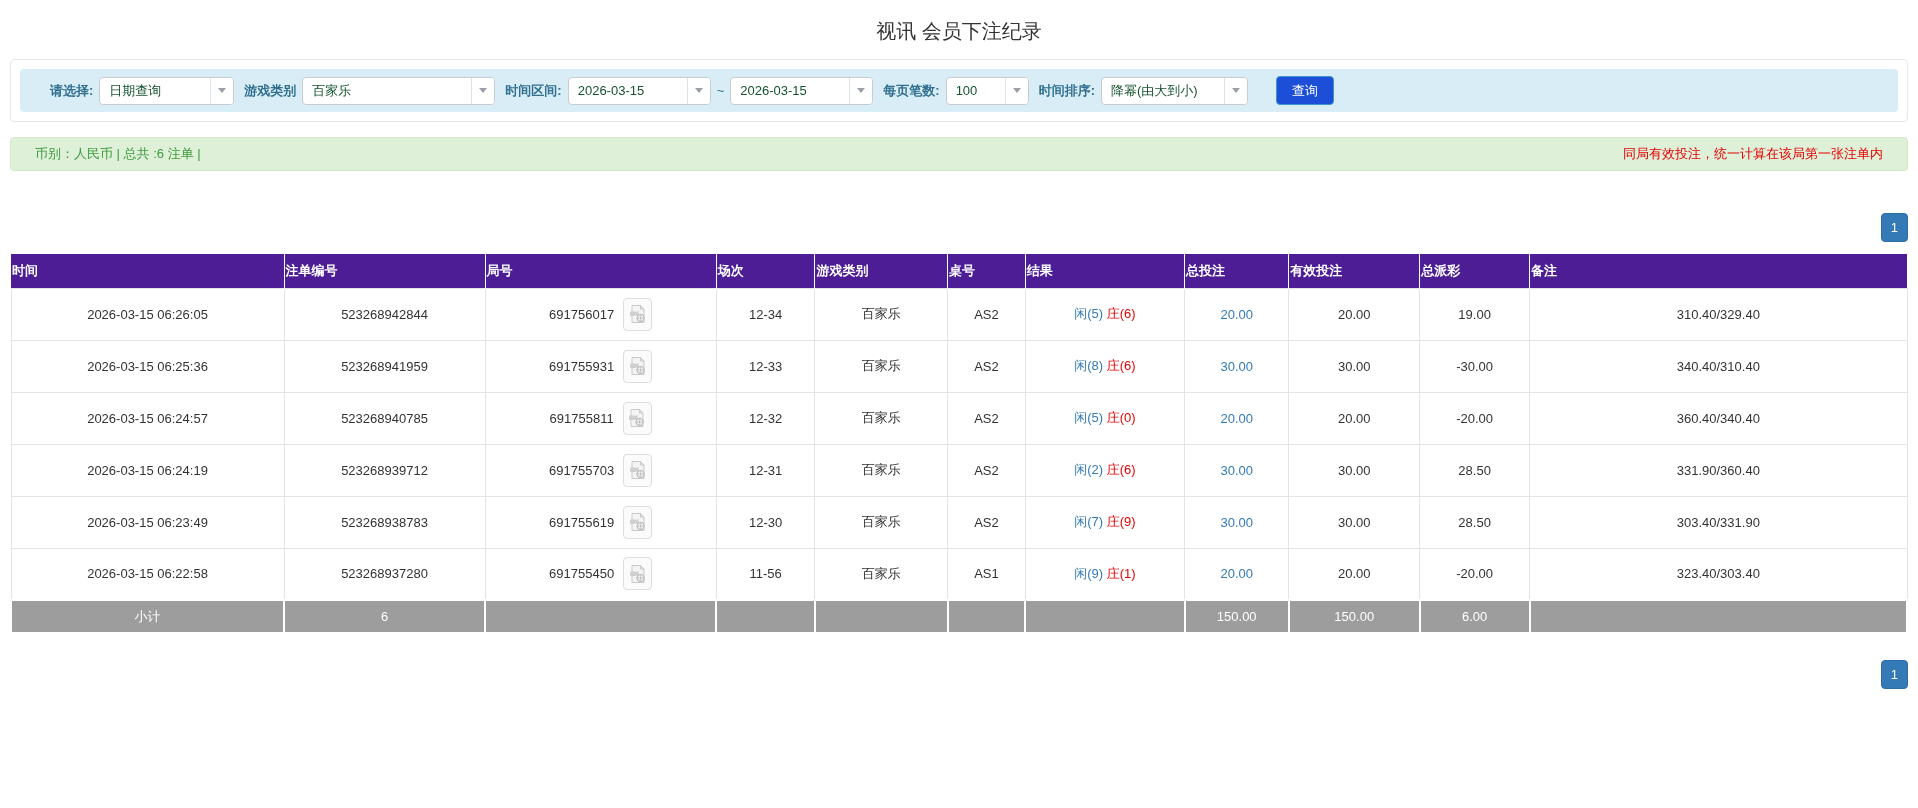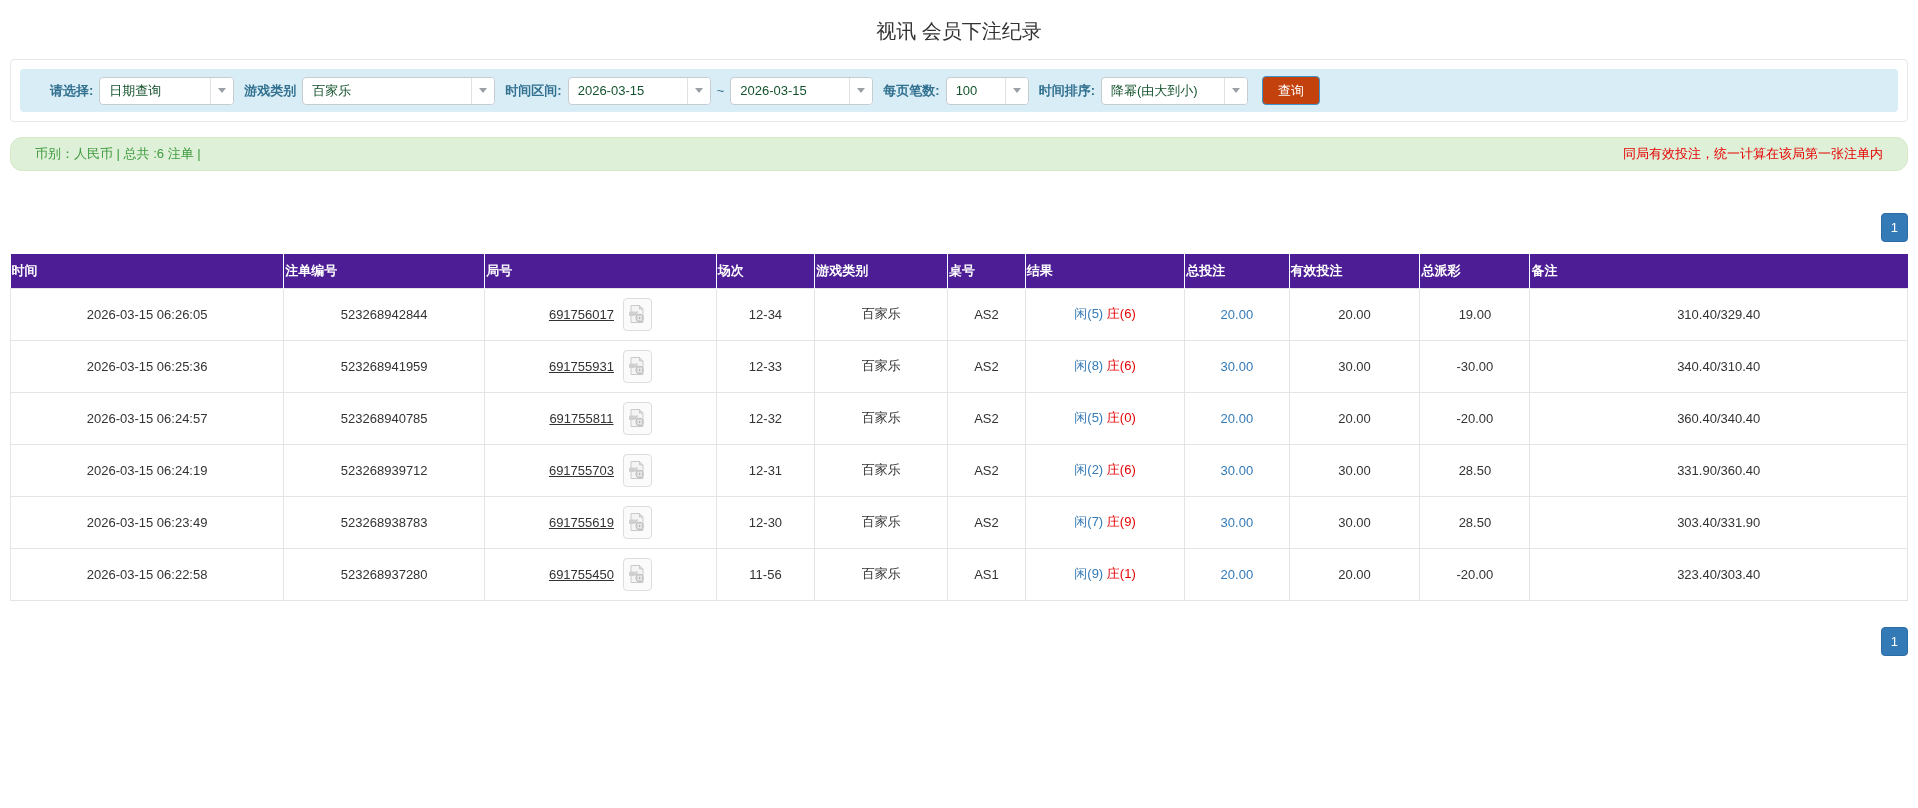--- a/index.html
+++ b/index.html
@@ -67,38 +67,38 @@
     cursor: pointer;
   }
   .caret {
     width: 0; height: 0;
     border-left: 4px solid transparent;
     border-right: 4px solid transparent;
     border-top: 5px solid #9aa0a6;
   }
   .tilde { margin: 0 6px; color: #31708f; }
   .btn-search {
-    margin-left: 14px;
-    background: #c2410c;
+    margin-left: 28px;
+    background: #1d4ed8;
     border: 1px solid #3d95cb;
     color: #fff;
     font-size: 13px;
     border-radius: 4px;
     height: 29px;
     padding: 0 15px;
     cursor: pointer;
     font-family: inherit;
   }
 
   
   .alert-success {
     margin-top: 15px;
     background: #dff0d8;
     border: 1px solid #d6e9c6;
-    border-radius: 12px;
+    border-radius: 4px;
     height: 34px;
     display: flex;
     align-items: center;
     justify-content: space-between;
     padding: 0 24px;
     font-size: 13px;
   }
   .alert-left  { color: #3c9a3c; }
   .alert-right { color: #e60000; }
 
@@ -158,21 +158,20 @@
   .blue-link { color: #337ab7; text-decoration: none; cursor: pointer; }
   .res-player { color: #337ab7; }
   .res-banker { color: #e60000; }
   td.neg { color: #e60000; }
 
   .round-wrap {
     display: inline-flex;
     align-items: center;
     justify-content: space-between;
     gap: 9px;
-    text-decoration: underline;
   }
   .video-btn {
     width: 29px;
     height: 33px;
     border: 1px solid #ddd;
     border-radius: 4px;
     background: #fbfbfb;
     display: inline-flex;
     align-items: center;
     justify-content: center;
@@ -495,20 +494,33 @@
     </td>
     <td>
       <a class="blue-link">20.00</a>
     </td>
     <td>20.00</td>
     <td class="neg">-20.00</td>
     <td>323.40/303.40</td>
   </tr>
 </tbody>
     <tfoot>
+      <tr>
+        <td>小计</td>
+        <td>6</td>
+        <td></td>
+          <td></td>
+          <td></td>
+        <td></td>
+          <td></td>
+        <td>150.00</td>
+        <td>150.00</td>
+        <td>6.00</td>
+        <td></td>
+      </tr>
     </tfoot>
   </table>
 
   <div class="pager bottom">
     <button class="page-btn">1</button>
   </div>
 
 </div>
 
 </body></html>

